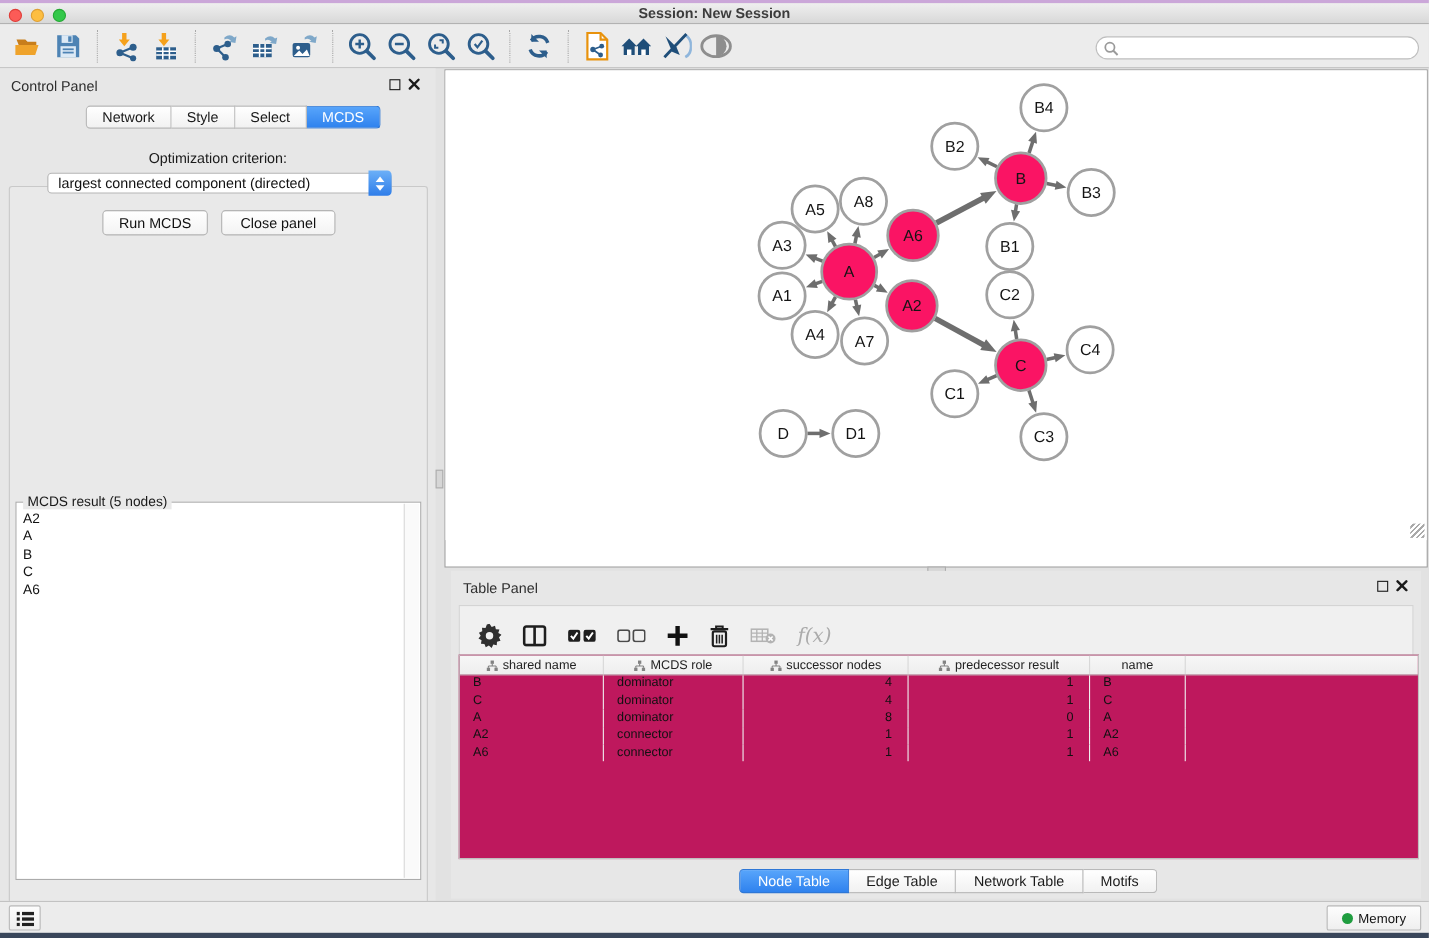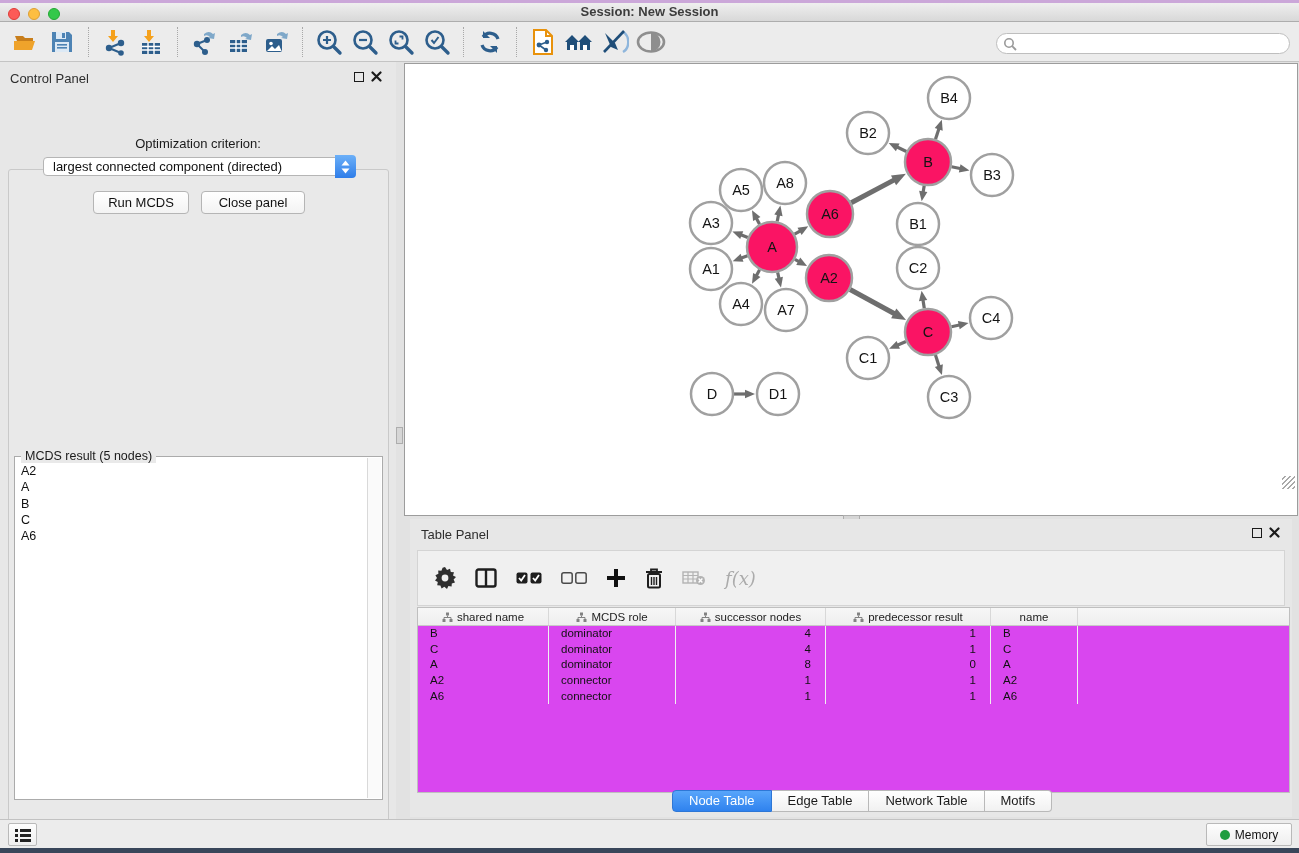--- a/index.html
+++ b/index.html
@@ -67,21 +67,21 @@
   .resize-grip { position:absolute; right:2px; bottom:2px; width:13px; height:13px;
     background:repeating-linear-gradient(135deg, transparent 0 2px, #A9A9A9 2px 3.5px); }
   .divider-v { left:396px; top:427px; width:7px; height:17px; background:#D6D6D6; border:1px solid #ADADAD; }
   .divider-h { left:843px; top:515px; width:17px; height:6px; background:#D6D6D6; border:1px solid #ADADAD; }
 
   
   .table-panel { left:410px; top:519px; width:882px; height:298px; background:#E7E7E7; }
   .tp-toolbar { position:absolute; left:7px; top:31px; width:868px; height:56px; background:#F0F0F0;
     border:1px solid #D4D4D4; display:flex; align-items:center; gap:19px; padding-left:16px; }
   .fx { font-family:"DejaVu Serif", serif; font-style:italic; font-size:18px; color:#ABABAB; }
-  .grid-table { position:absolute; left:7px; top:88px; width:873px; height:186px; background:#d946ef;
+  .grid-table { position:absolute; left:7px; top:76px; width:873px; height:186px; background:#be185d;
     border:1px solid #BFBFBF; overflow:hidden; }
   .thead { display:flex; height:18px; background:linear-gradient(#F7F7F7,#EEEEEE); border-bottom:1px solid #C8C8C8; }
   .th { display:flex; align-items:center; justify-content:center; gap:4px; font-size:11.5px; color:#222;
     border-right:1px solid #D8D8D8; }
   .trow { display:flex; height:15.7px; }
   .td { font-size:11.5px; color:#111; line-height:15.7px; white-space:nowrap; overflow:hidden;
     border-right:1px solid #F0F0F0; }
   .td.l { text-align:left; padding-left:12px; }
   .td.r { text-align:right; padding-right:14px; }
   .tp-tabs { position:absolute; left:262px; top:271px; display:flex; }
@@ -250,20 +250,26 @@
 
 <div class="abs control-panel">
   <div class="abs panel-title" style="left:10px; top:9px;">Control Panel</div>
   <div class="abs win-ctl" style="right:14px; top:9px;">
     <div class="float-ico"></div>
     <svg width="11" height="11" viewBox="0 0 11 11">
       <path d="M1.5 1.5 L9.5 9.5 M9.5 1.5 L1.5 9.5" stroke="#1A1A1A" stroke-width="2.2" stroke-linecap="round"></path>
     </svg>
   </div>
   <div class="abs cp-content"></div>
+  <div class="abs seg-row" style="left:78px; top:34px;">
+      <div class="seg">Network</div>
+      <div class="seg">Style</div>
+      <div class="seg">Select</div>
+      <div class="seg active">MCDS</div>
+    </div>
   <div class="abs opt-label" style="left:0; top:74px; width:396px; text-align:center;">Optimization criterion:</div>
   <div class="abs combo" style="left:43px; top:95px; width:313px;">
     <div class="val">largest connected component (directed)</div>
     <div class="stepper">
       <svg width="9" height="6" viewBox="0 0 9 6">
           <path d="M0.5 5.5 L4.5 0.5 L8.5 5.5 z" fill="#fff"></path>
         </svg>
       <svg width="9" height="6" viewBox="0 0 9 6">
           <path d="M0.5 0.5 L4.5 5.5 L8.5 0.5 z" fill="#fff"></path>
         </svg>

